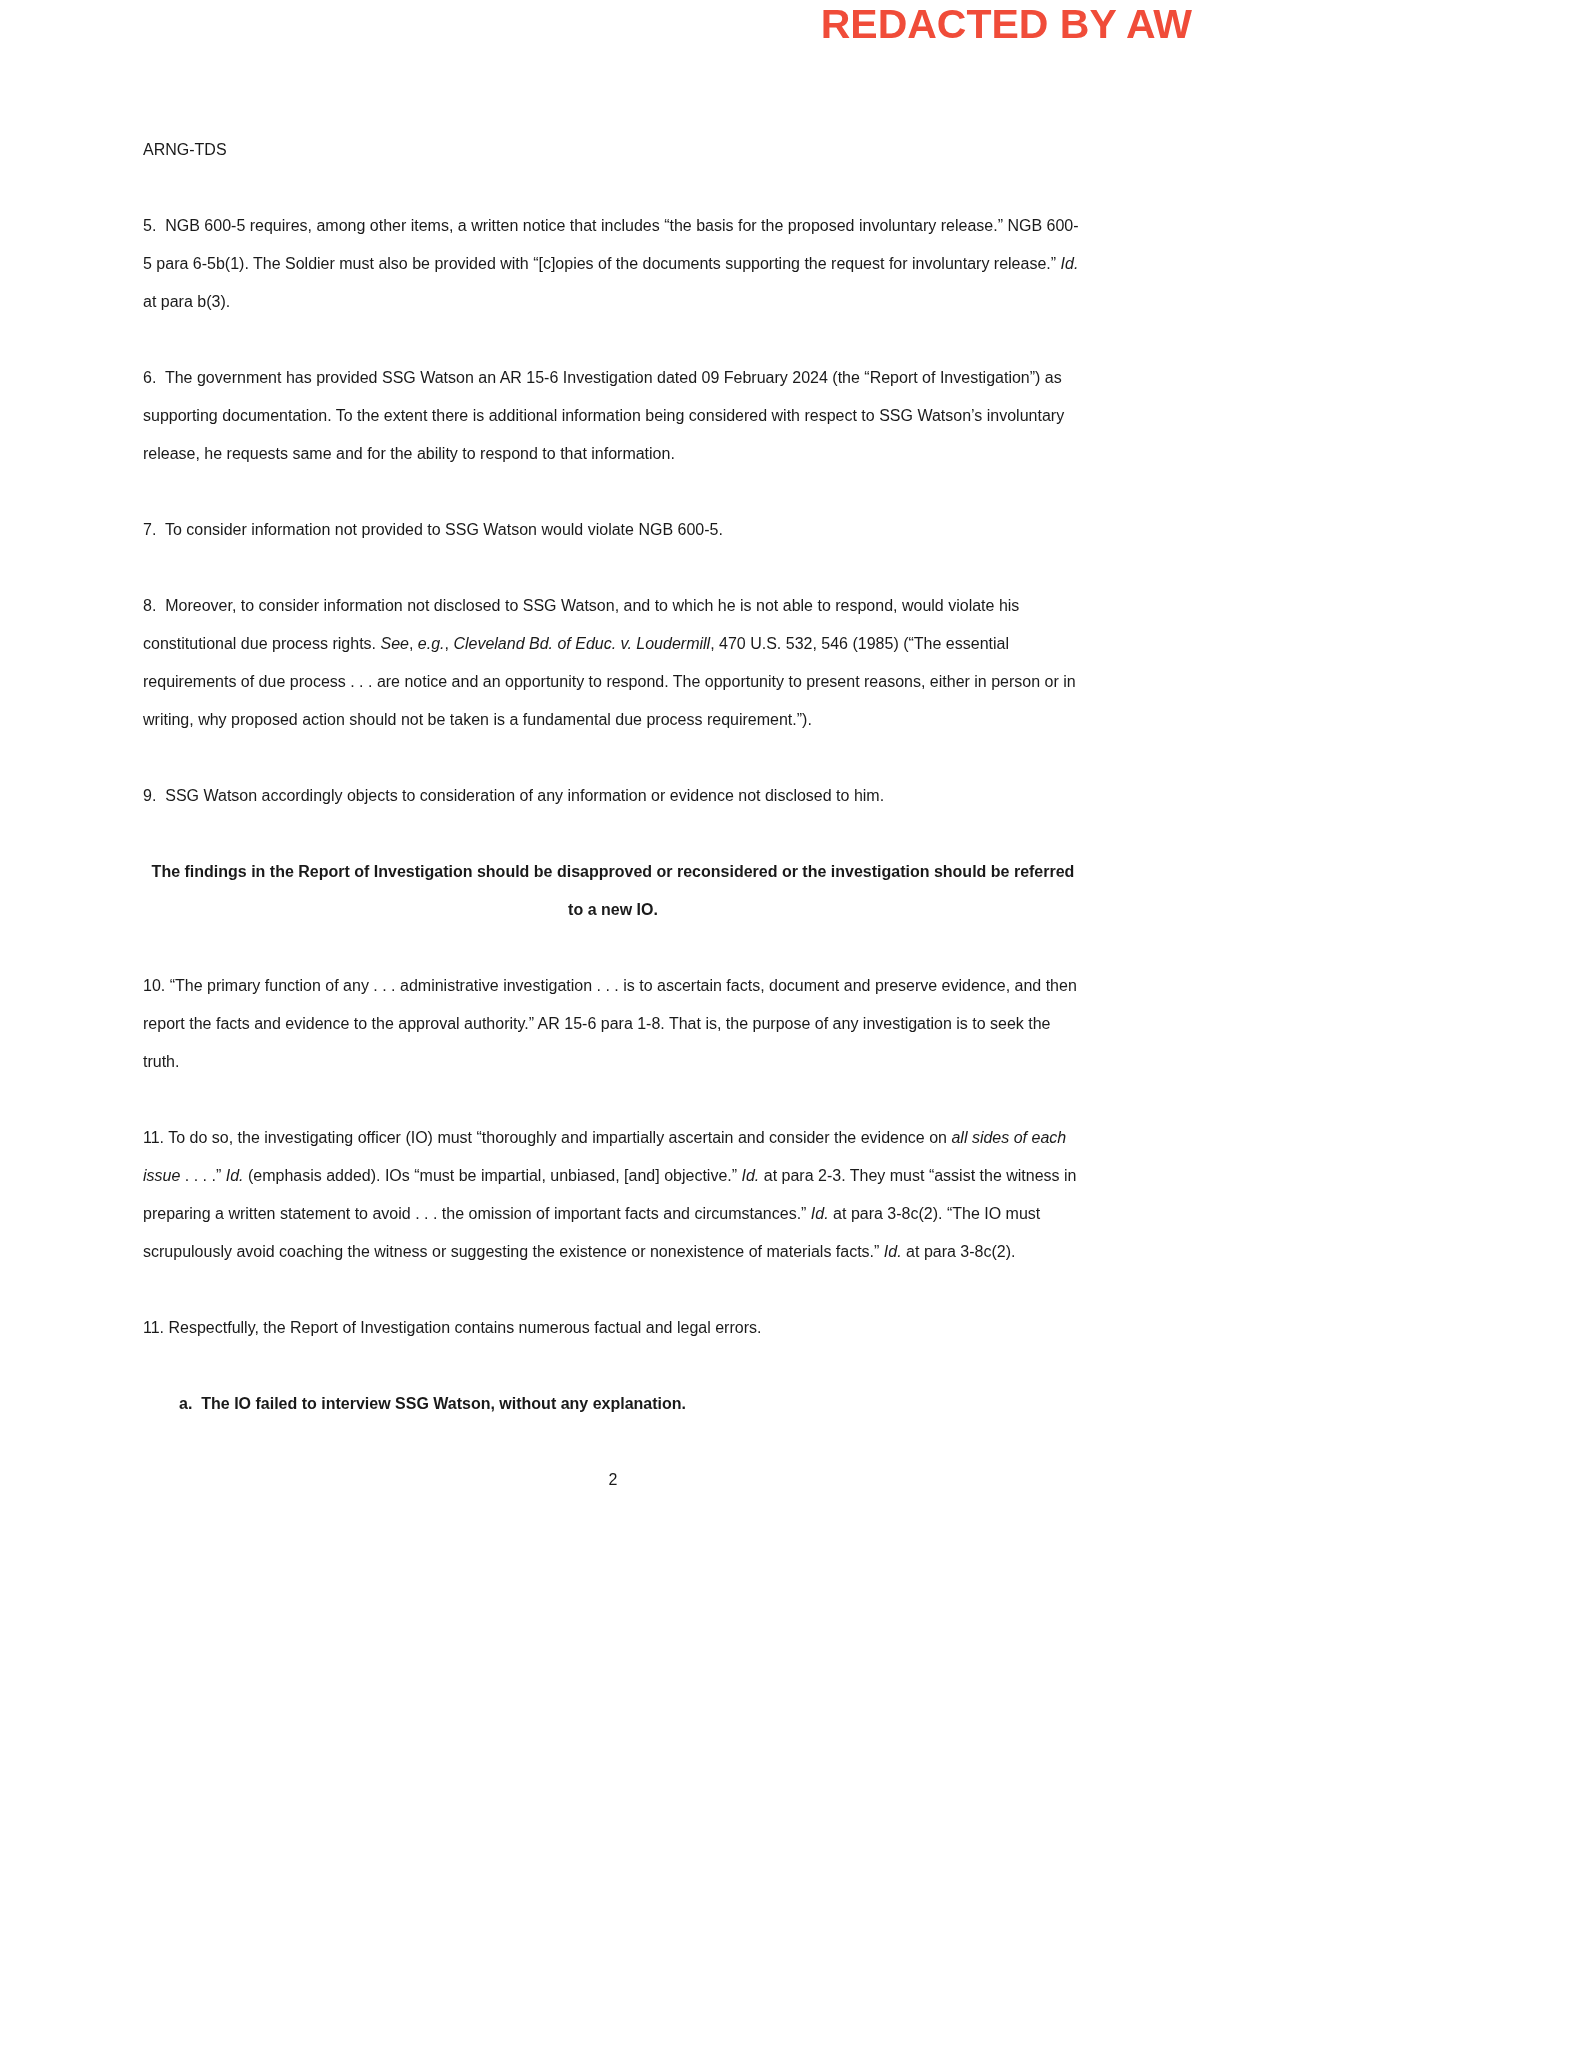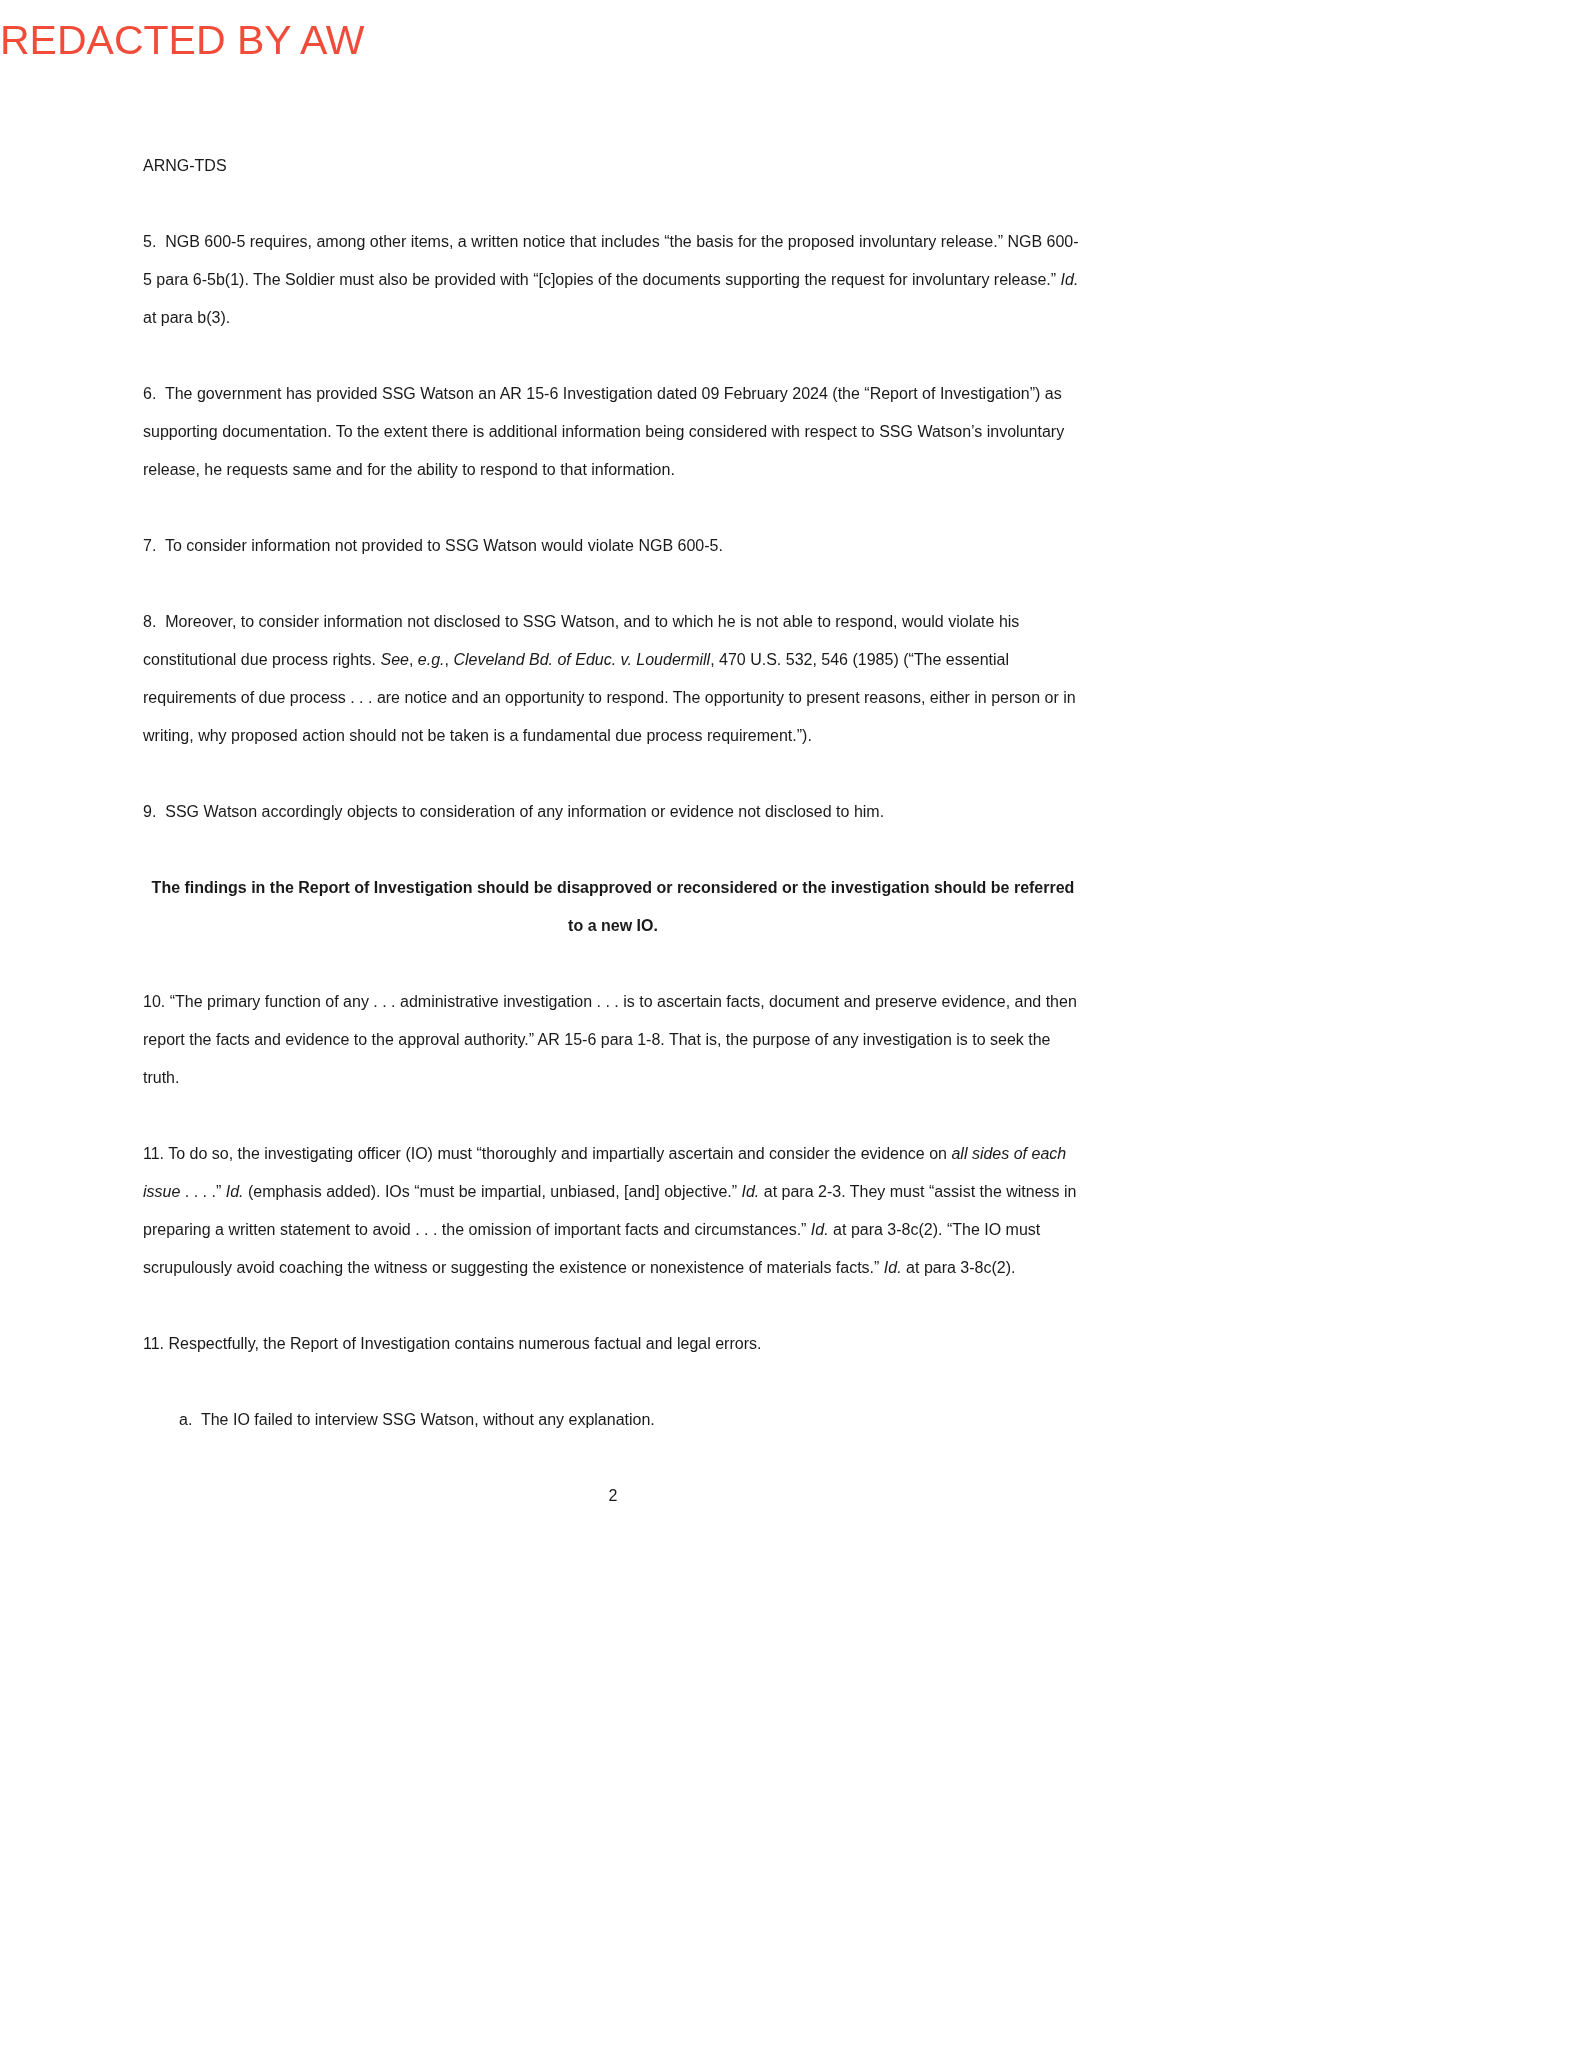--- a/index.html
+++ b/index.html
@@ -13,43 +13,42 @@
   }
   .page {
     position: relative;
     width: 1582px;
     height: 2048px;
     overflow: hidden;
     background: #ffffff;
   }
   .banner {
     margin: 0;
-    padding-top: 16px;
     width: 1192px;
-    text-align: left;
+    text-align: right;
     font-size: 41px;
     line-height: 48px;
-    font-weight: 400;
+    font-weight: 700;
   }
   .content {
     margin: 83px 0 0 143px;
     width: 940px;
     font-size: 16px;
     line-height: 38px;
   }
   .office, .subject {
     margin: 0;
     white-space: pre-wrap;
   }
   .block {
     margin: 38px 0 0 0;
     white-space: pre-wrap;
   }
   .block.heading { font-weight: bold; text-align: center; }
-  .block.sub { padding-left: 36px; }
+  .block.sub { padding-left: 36px; font-weight: bold; }
   .page-number {
     margin-top: 38px;
     text-align: center;
   }
   em { font-style: italic; text-align: center; }
 </style>
 </head>
 <body>
 
 <main class="page">

